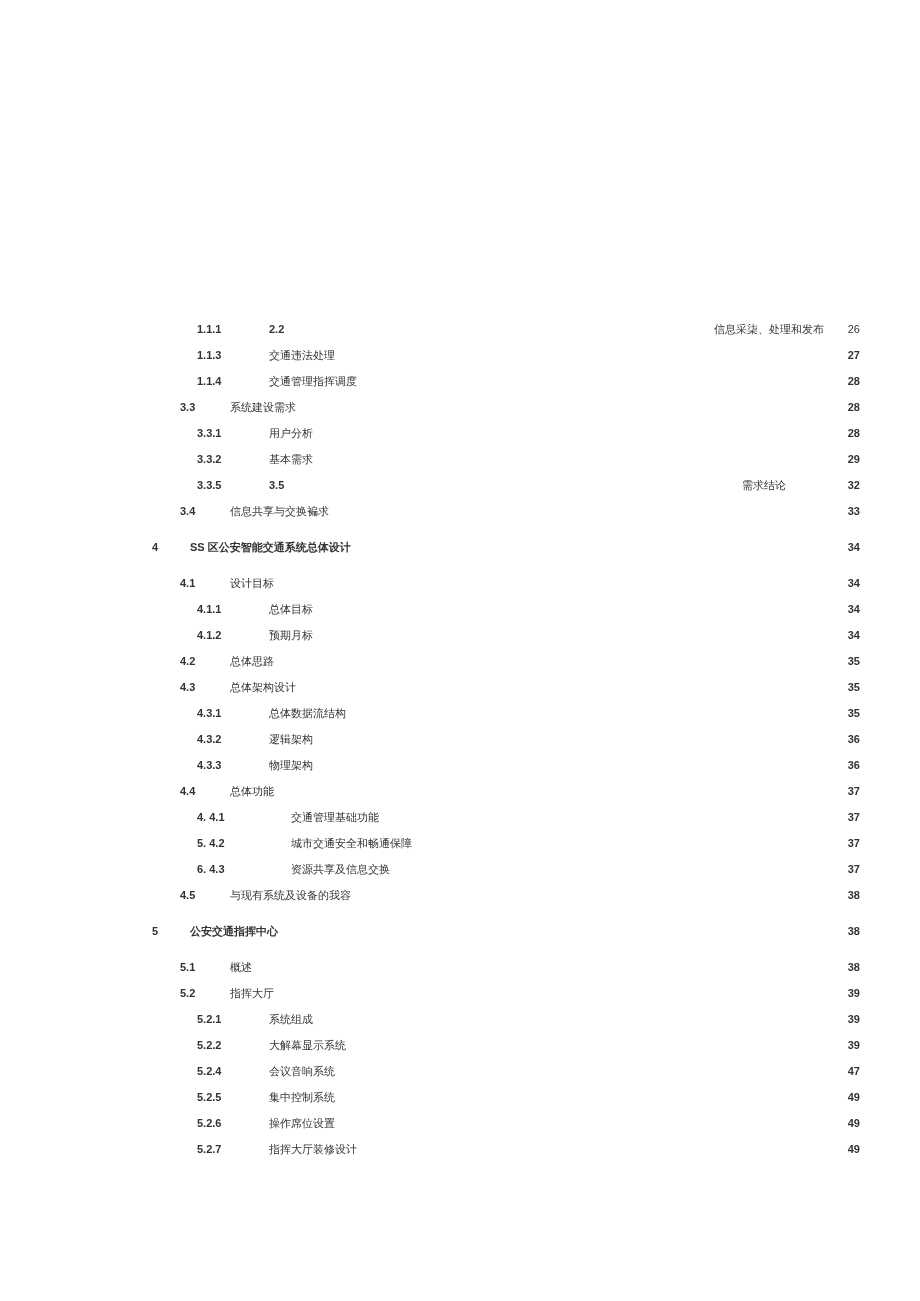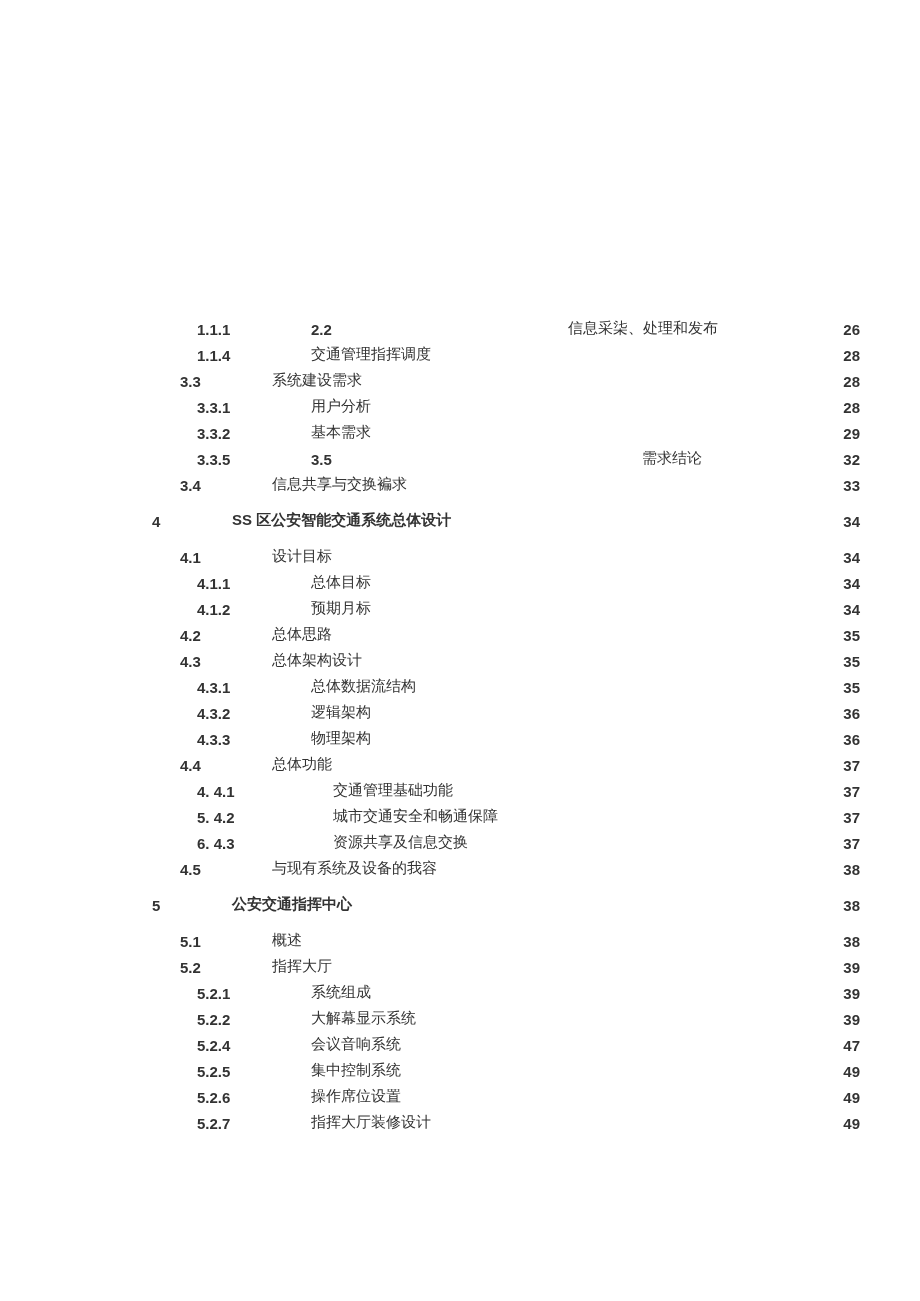--- a/index.html
+++ b/index.html
@@ -14,26 +14,25 @@
     width: 920px;
     height: 1301px;
     position: relative;
     box-sizing: border-box;
     padding-top: 320px;
     padding-left: 152px;
     padding-right: 60px;
   }
   .toc-line {
     display: flex;
-    align-items: flex-end;
+    align-items: center;
     margin-bottom: 8px;
     height: 18px;
     white-space: nowrap;
-    font-size: 15px;
-    gap: 42px;
+    font-size: 11px;
   }
   .toc-num-col {
     flex: 0 0 auto;
     font-weight: bold;
     text-align: left;
   }
   .toc-num-1 { width: 38px; padding-left: 0; }     
   .toc-num-2 { width: 50px; padding-left: 28px; }  
   .toc-num-3 { width: 72px; padding-left: 45px; }  
   .toc-num-4 { width: 94px; padding-left: 45px; }  
@@ -70,21 +69,27 @@
 <body>
 
 <div class="page">
   <div id="toc">
       <div class="toc-line" style="position: relative;">
         <span class="toc-num-col toc-num-3">1.1.1</span>
         <span class="toc-title bold">2.2</span>
         <span class="toc-leader"></span>
         <span class="toc-title">信息采柒、处理和发布</span>
         <span style="width: 0px; flex: 0 0 0px;"></span>
-        <span class="toc-page" style="position: static; margin-left: 38px; font-weight: bold;">26</span>
+        <span class="toc-page" style="position: static; margin-left: 16px; font-weight: normal;">26</span>
+      </div>
+      <div class="toc-line">
+        <span class="toc-num-col toc-num-3">1.1.3</span>
+        <span class="toc-title">交通违法处理</span>
+        <span class="toc-leader"></span>
+        <span class="toc-page">27</span>
       </div>
       <div class="toc-line">
         <span class="toc-num-col toc-num-3">1.1.4</span>
         <span class="toc-title">交通管理指挥调度</span>
         <span class="toc-leader"></span>
         <span class="toc-page">28</span>
       </div>
       <div class="toc-line">
         <span class="toc-num-col toc-num-2">3.3</span>
         <span class="toc-title">系统建设需求</span>

